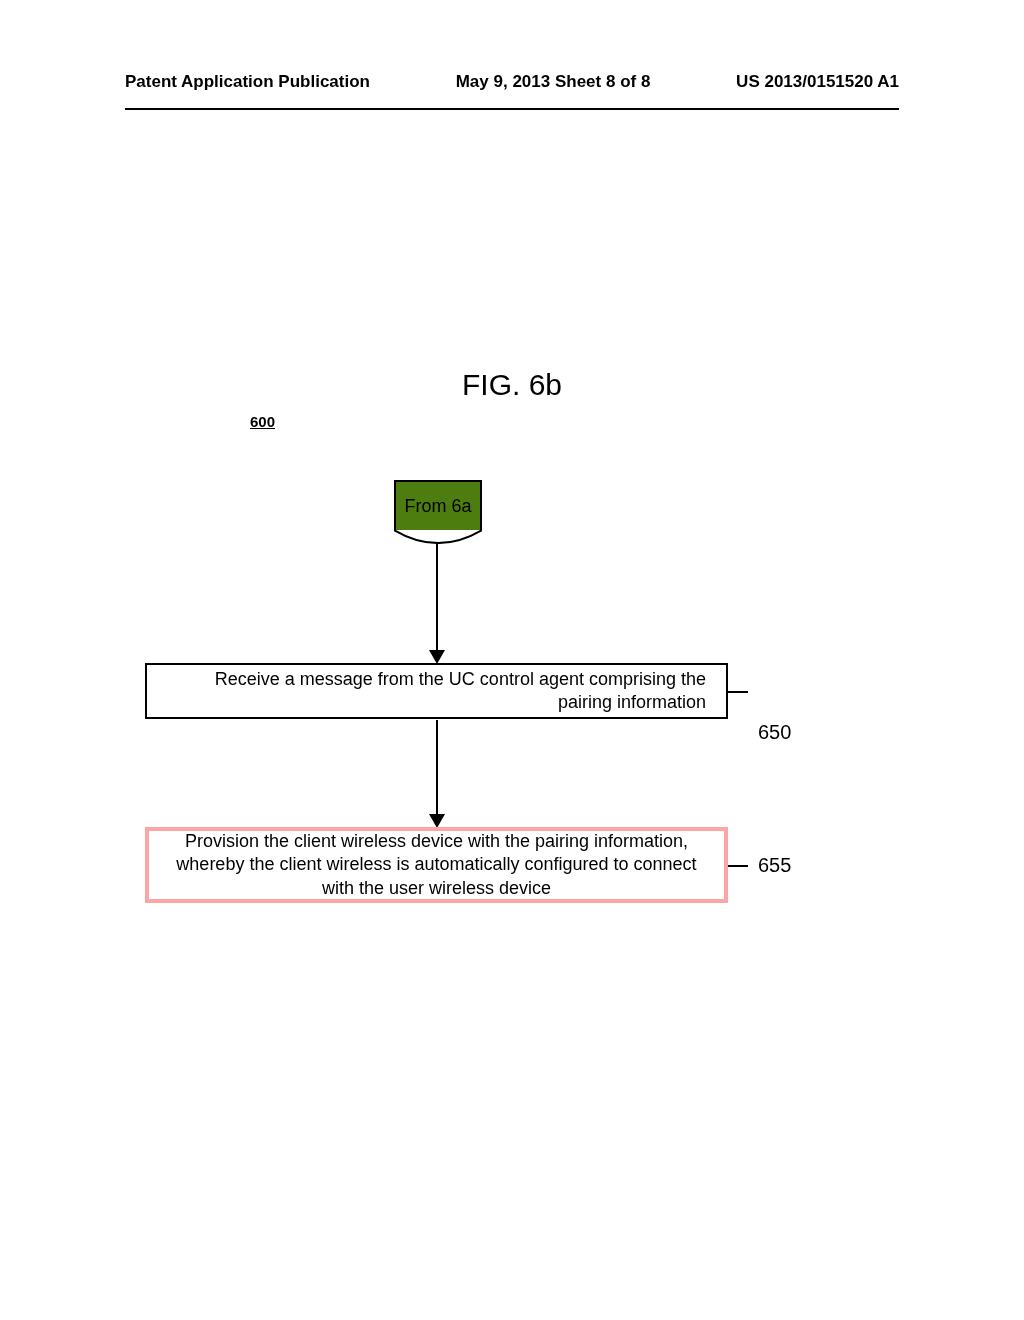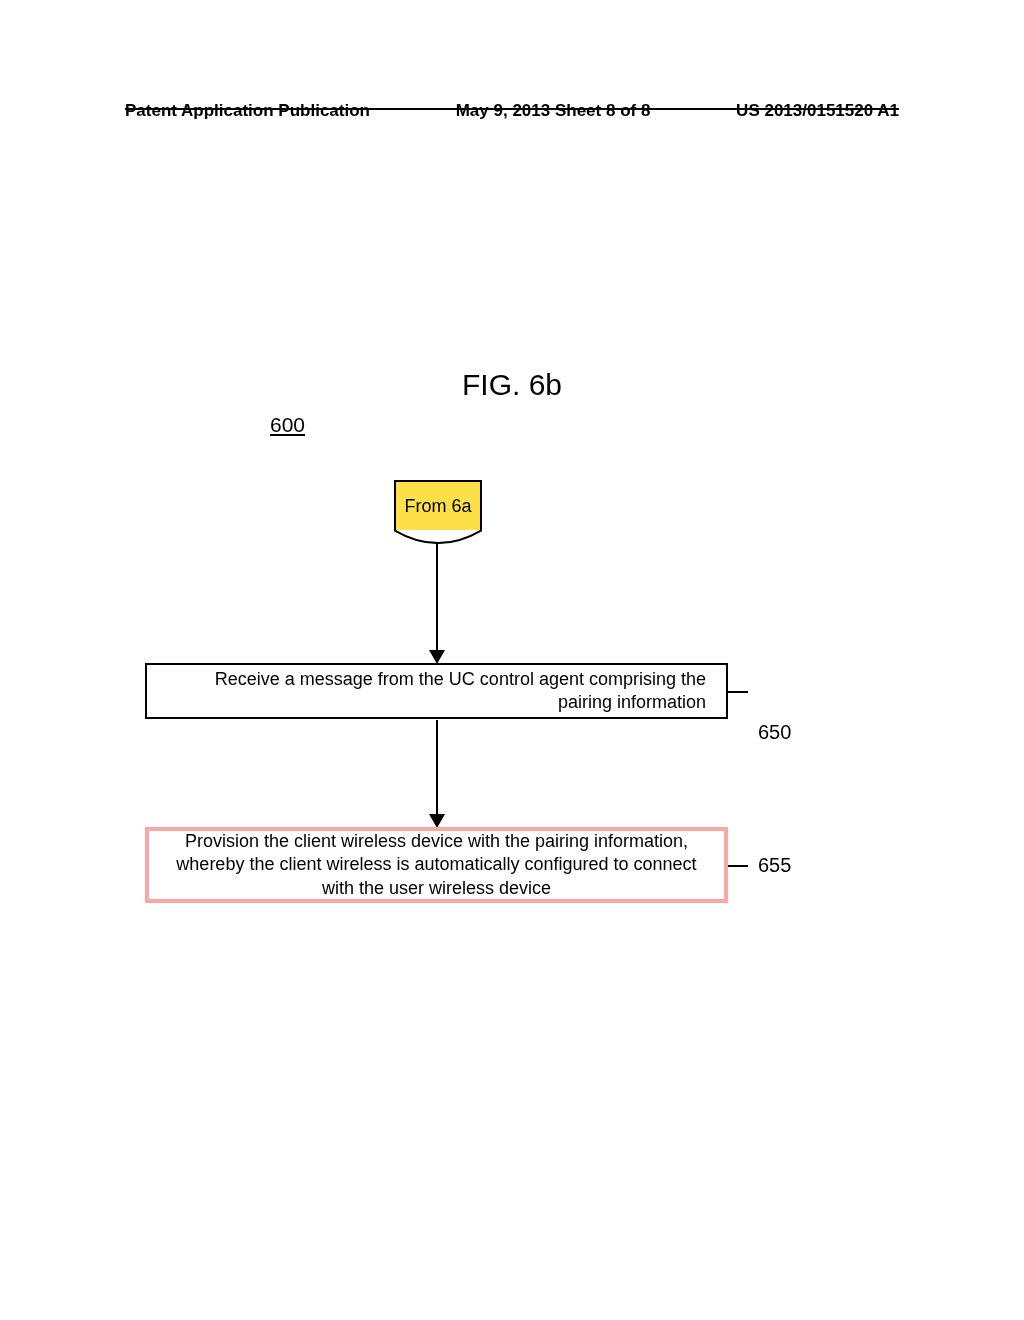--- a/index.html
+++ b/index.html
@@ -9,21 +9,21 @@
     }
     body {
       width: 1024px;
       height: 1320px;
       background: white;
       font-family: Arial, Helvetica, sans-serif;
       position: relative;
     }
     .header {
       position: absolute;
-      top: 101px;
+      top: 72px;
       left: 125px;
       right: 125px;
       display: flex;
       justify-content: space-between;
       font-size: 17px;
       font-weight: bold;
       gap: 21px;
     }
     .header-left {
       flex: 0 0 auto;
@@ -45,37 +45,38 @@
       position: absolute;
       top: 368px;
       left: 0;
       right: 0;
       text-align: center;
       font-size: 30px;
     }
     .figure-number {
       position: absolute;
       top: 413px;
-      left: 270px;
-      font-size: 21px;
+      left: 250px;
+      font-size: 15px;
       text-decoration: underline;
+      font-weight: bold;
     }
     .connector-box {
       position: absolute;
       top: 480px;
       left: 394px;
       width: 88px;
       height: 50px;
       border: 2px solid black;
       border-bottom: none;
       display: flex;
       align-items: center;
       justify-content: center;
       font-size: 18px;
-      background: #fde047;
+      background: #4d7c0f;
     }
     .connector-bottom {
       position: absolute;
       top: 528px;
       left: 394px;
       width: 88px;
       height: 16px;
     }
     .arrow-1 {
       position: absolute;

